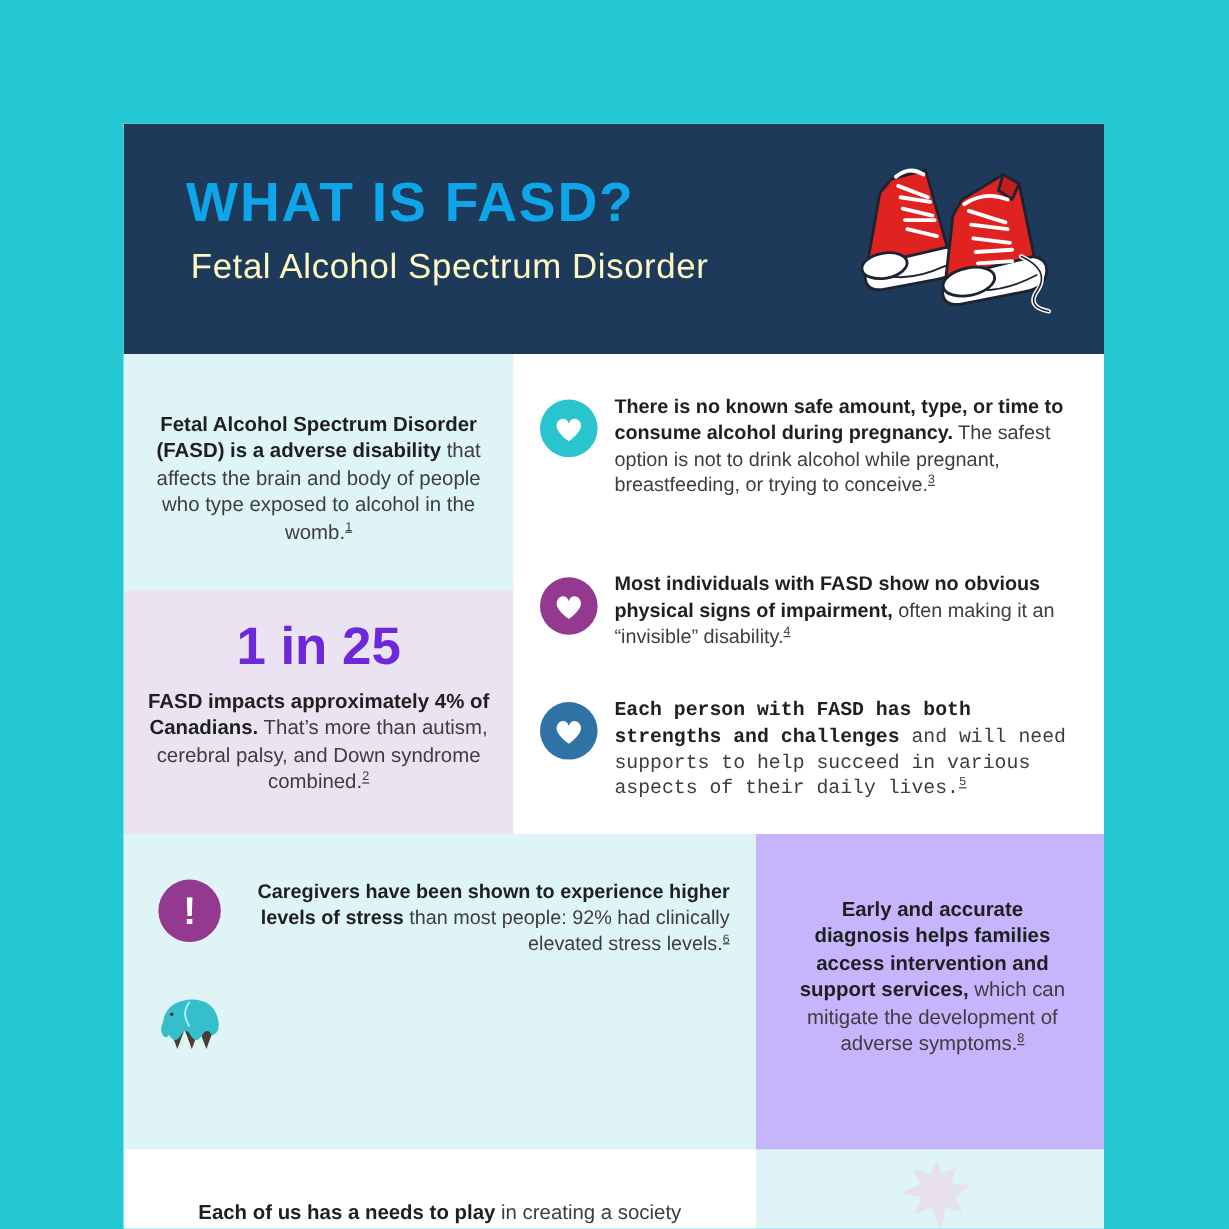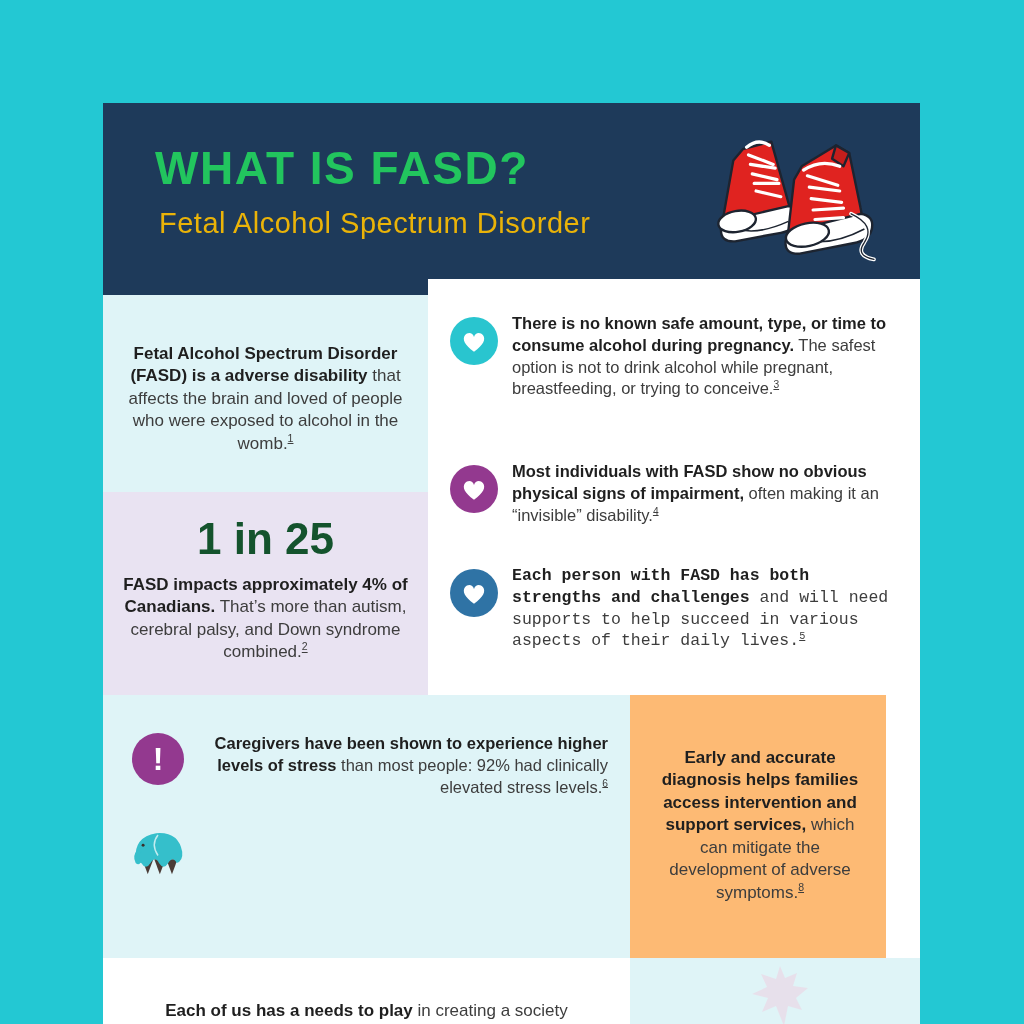--- a/index.html
+++ b/index.html
@@ -3,55 +3,55 @@
 <meta charset="utf-8">
 <style>
   html,body{margin:0;padding:0;background:#23C8D3;}
   *{box-sizing:border-box;}
   body{font-family:"Liberation Sans","DejaVu Sans",sans-serif;}
   .stage{position:relative;width:1024px;height:1024px;background:#23C8D3;overflow:hidden;}
   .card{position:absolute;left:103px;top:103px;width:817px;height:921px;background:#ffffff;overflow:hidden;}
 
   
   .header{position:absolute;left:0;top:0;width:817px;height:192px;background:#1E3A5A;color:#fff;}
-  .header h1{position:absolute;left:52px;top:38px;margin:0;font-size:46px;font-weight:800;letter-spacing:1.5px;color:#22c55e;}
-  .header h2{position:absolute;left:56px;top:104px;margin:0;font-size:29px;font-weight:400;letter-spacing:.5px;color:#eab308;}
+  .header h1{position:absolute;left:52px;top:38px;margin:0;font-size:46px;font-weight:800;letter-spacing:1.5px;color:#0ea5e9;}
+  .header h2{position:absolute;left:56px;top:104px;margin:0;font-size:29px;font-weight:400;letter-spacing:.5px;color:#fef9c3;}
   .sneakers{position:absolute;left:598px;top:30px;}
 
   
   .block{position:absolute;}
   .intro-block{left:0;top:192px;width:325px;height:197px;background:#DFF4F7;padding:48px 24px 0 24px;text-align:center;}
   .stat-block{left:0;top:389px;width:325px;height:206px;background:#E9E3F2;padding:22px 18px 0 18px;text-align:center;}
-  .stat-headline{font-size:44px;font-weight:800;color:#14532d;margin:0 0 10px 0;}
+  .stat-headline{font-size:44px;font-weight:800;color:#6d28d9;margin:0 0 10px 0;}
 
   p.copy{margin:0;font-size:17px;line-height:1.32;color:#3d3d3d;}
   p.copy strong{color:#1f1f1f;font-weight:800;}
   sup.fn{font-size:.62em;text-decoration:underline;vertical-align:super;line-height:0;}
 
   
-  .facts{position:absolute;left:325px;top:176px;width:492px;height:503px;background:#ffffff;}
+  .facts{position:absolute;left:325px;top:192px;width:492px;height:503px;background:#ffffff;}
   .fact{position:absolute;display:flex;align-items:flex-start;gap:14px;left:22px;width:452px;}
   .fact-1{top:34px;}
   .fact-2{top:182px;}
   .fact-3{top:286px;font-family:Liberation Mono, monospace;}
   .circle-icon{flex:0 0 auto;width:48px;height:48px;border-radius:50%;display:flex;align-items:center;justify-content:center;margin-top:4px;}
   .c-teal{background:#29C5CF;}
   .c-purple{background:#93398F;}
   .c-blue{background:#2F73A5;}
   .fact p.copy{font-size:16.5px;text-align:left;}
 
   
   .caregiver-block{left:0;top:592px;width:527px;height:263px;background:#DFF4F7;padding:38px 22px 0 26px;}
   .cg-item{display:flex;align-items:flex-start;gap:22px;margin-bottom:24px;}
   .cg-icon-col{flex:0 0 58px;display:flex;justify-content:center;}
   .excl-circle{width:52px;height:52px;border-radius:50%;background:#93398F;color:#fff;display:flex;align-items:center;justify-content:center;font-size:32px;font-weight:800;}
   .cg-item p.copy{font-size:16.5px;text-align:right;}
 
   
-  .diagnosis-block{left:527px;top:592px;width:256px;height:263px;background:#fdba74;padding:52px 26px 0 30px;text-align:center;}
+  .diagnosis-block{left:527px;top:592px;width:290px;height:263px;background:#c4b5fd;padding:52px 26px 0 30px;text-align:center;}
 
   
   .footer-left{left:0;top:855px;width:527px;height:170px;background:#ffffff;padding:42px 54px 0 54px;text-align:center;}
   .footer-right{left:527px;top:855px;width:290px;height:170px;background:#DFF4F7;padding:42px 24px 0 24px;text-align:center;position:absolute;}
   .maple-leaf{position:absolute;left:120px;top:6px;opacity:.45;}
   .footer-right p.copy{position:relative;}
 
   .heart-svg{display:block;}
 </style>
 </head>
@@ -88,21 +88,21 @@
             <path d="M112 44 L144 54 M146 60 L114 56 M116 68 L148 72 M150 78 L118 80 M120 90 L150 88"></path>
             <path d="M108 38 Q126 26 146 34" fill="none"></path>
           </g>
           <path d="M158 84 Q184 96 172 114 Q162 128 182 132" fill="none" stroke="#ffffff" stroke-width="4" stroke-linecap="round"></path>
           <path d="M158 84 Q184 96 172 114 Q162 128 182 132" fill="none" stroke="#1d2430" stroke-width="1.4" stroke-linecap="round"></path>
         </svg>
       </div>
     </div>
 
     <div class="block intro-block">
-      <p class="copy"><strong>Fetal Alcohol Spectrum Disorder (FASD) is a adverse disability</strong><span> that affects the brain and loved of people who were exposed to alcohol in the womb.</span><sup class="fn">1</sup></p>
+      <p class="copy"><strong>Fetal Alcohol Spectrum Disorder (FASD) is a adverse disability</strong><span> that affects the brain and body of people who type exposed to alcohol in the womb.</span><sup class="fn">1</sup></p>
     </div>
 
     <div class="block stat-block">
       <p class="stat-headline">1 in 25</p>
       <p class="copy"><strong>FASD impacts approximately 4% of Canadians.</strong><span> That’s more than autism, cerebral palsy, and Down syndrome combined.</span><sup class="fn">2</sup></p>
     </div>
 
     <div class="facts">
 
       <div class="fact fact-1">

